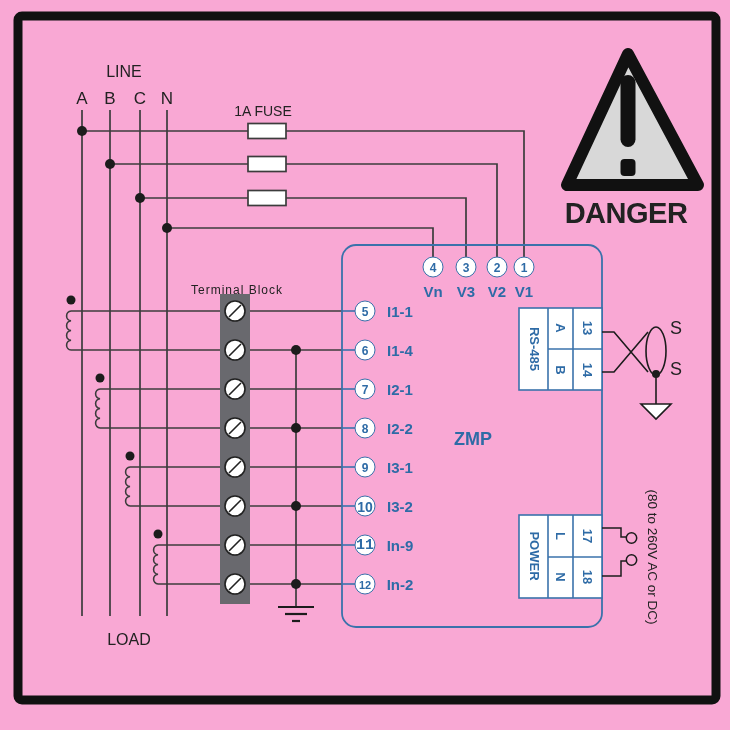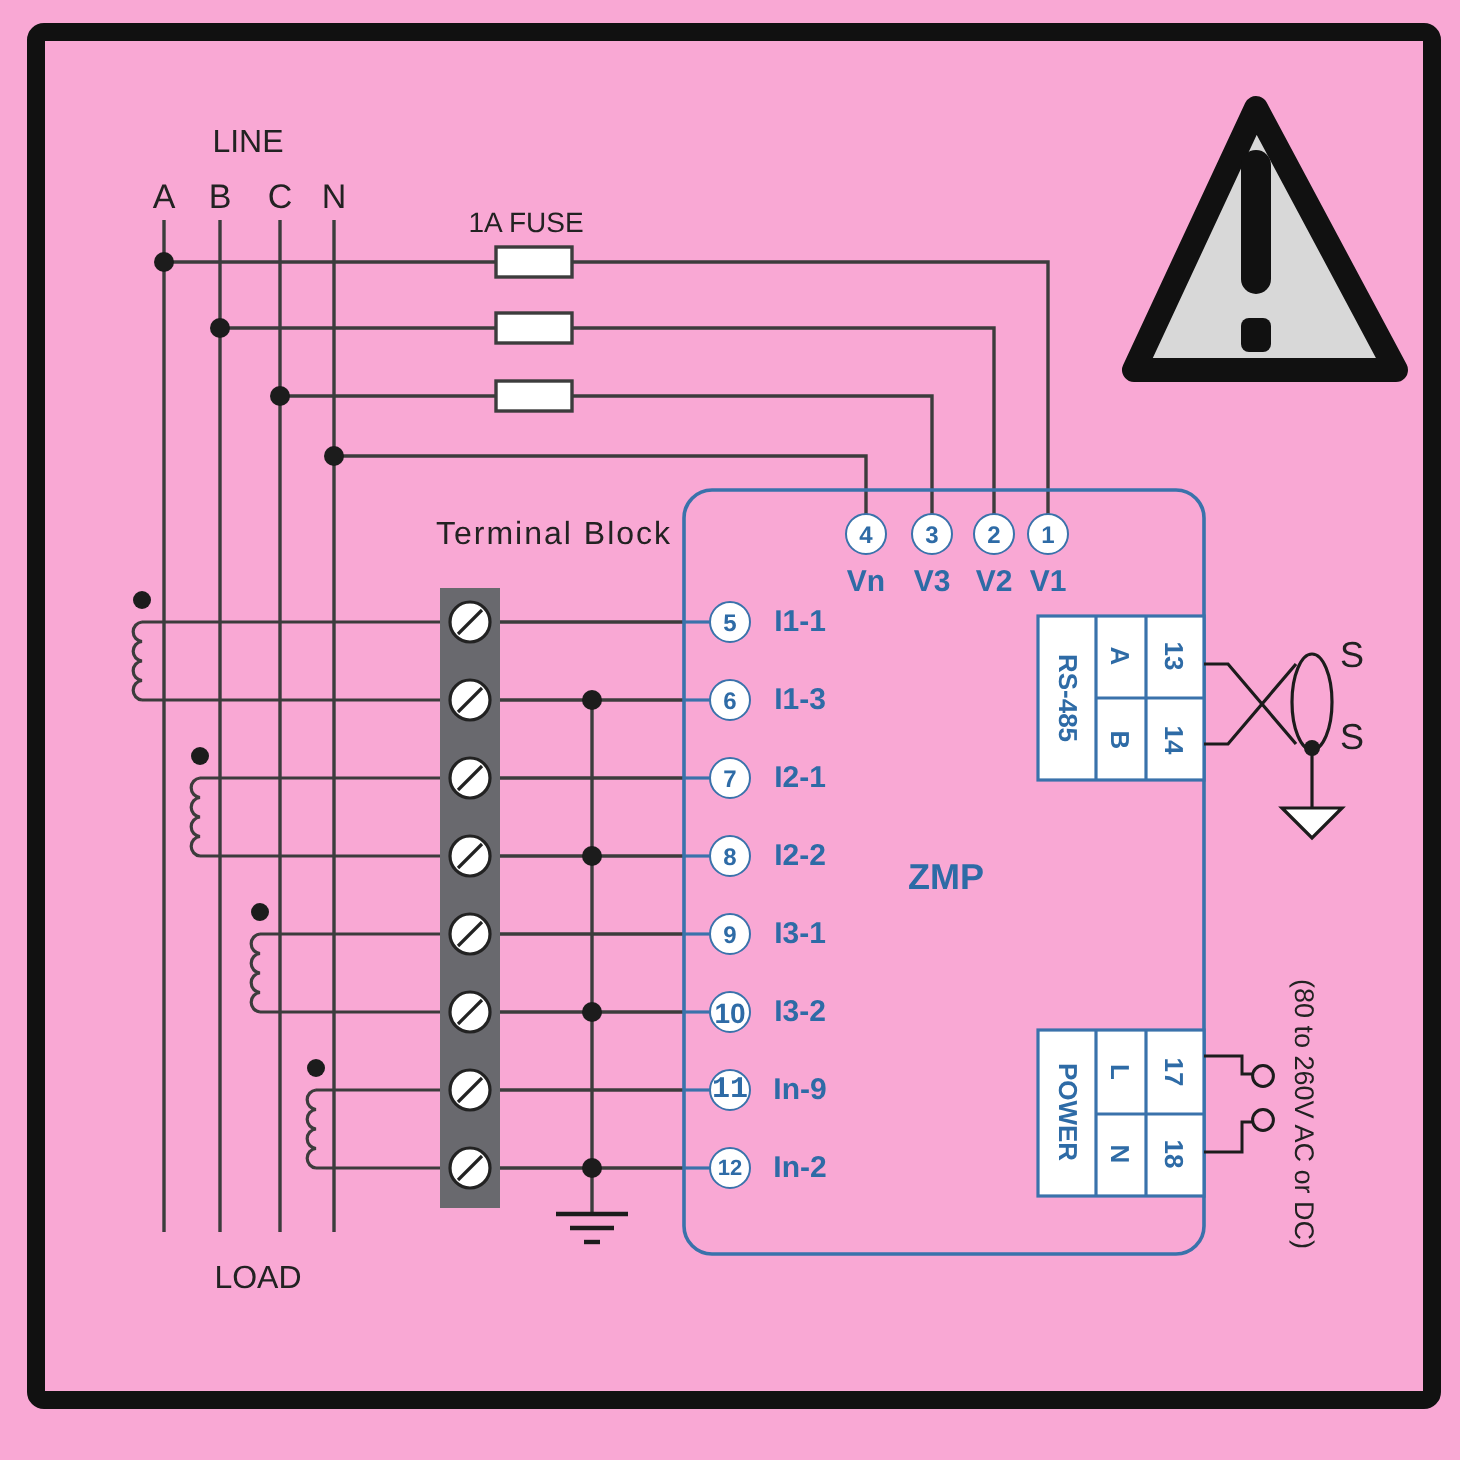--- a/index.html
+++ b/index.html
@@ -178,21 +178,21 @@
       <rect x="620.5" y="159" width="15" height="17" rx="4" fill="#111"></rect>
     </g>
   </svg>
 
   <span class="txt" style="left:124px;top:72px;font-size:16px;">LINE</span>
   <span class="txt" style="left:82px;top:99px;font-size:17px;">A</span>
   <span class="txt" style="left:110px;top:99px;font-size:17px;">B</span>
   <span class="txt" style="left:140px;top:99px;font-size:17px;">C</span>
   <span class="txt" style="left:167px;top:99px;font-size:17px;">N</span>
   <span class="txt" style="left:263px;top:111px;font-size:14px;">1A FUSE</span>
-  <span class="txt" style="left:237px;top:268px;font-size:16px;letter-spacing:1px;margin-left:40px;">Terminal Block</span>
+  <span class="txt" style="left:237px;top:290px;font-size:12px;letter-spacing:1px;">Terminal Block</span>
   <span class="txt" style="left:129px;top:640px;font-size:16px;">LOAD</span>
 
   <span class="txt blue" style="left:473px;top:439px;font-size:18px;font-weight:bold;">ZMP</span>
 
   <span class="term-circle" style="left:433px;top:267px;">4</span>
   <span class="term-circle" style="left:466px;top:267px;">3</span>
   <span class="term-circle" style="left:497px;top:267px;">2</span>
   <span class="term-circle" style="left:524px;top:267px;">1</span>
   <span class="txt blue pin-label" style="left:433px;top:291px;">Vn</span>
   <span class="txt blue pin-label" style="left:466px;top:291px;">V3</span>
@@ -201,21 +201,21 @@
 
   <span class="term-circle" style="left:365px;top:311px;">5</span>
   <span class="term-circle" style="left:365px;top:350px;">6</span>
   <span class="term-circle" style="left:365px;top:389px;">7</span>
   <span class="term-circle" style="left:365px;top:428px;">8</span>
   <span class="term-circle" style="left:365px;top:467px;">9</span>
   <span class="term-circle" style="left:365px;top:506px;font-size:14px;">10</span>
   <span class="term-circle" style="left:365px;top:545px;font-size:15px;font-family:Liberation Mono, monospace;">11</span>
   <span class="term-circle" style="left:365px;top:584px;font-size:11px;">12</span>
   <span class="txt blue pin-label" style="left:400px;top:311px;">I1-1</span>
-  <span class="txt blue pin-label" style="left:400px;top:350px;">I1-3</span>
+  <span class="txt blue pin-label" style="left:400px;top:350px;">I1-4</span>
   <span class="txt blue pin-label" style="left:400px;top:389px;">I2-1</span>
   <span class="txt blue pin-label" style="left:400px;top:428px;">I2-2</span>
   <span class="txt blue pin-label" style="left:400px;top:467px;">I3-1</span>
   <span class="txt blue pin-label" style="left:400px;top:506px;">I3-2</span>
   <span class="txt blue pin-label" style="left:400px;top:545px;">In-9</span>
   <span class="txt blue pin-label" style="left:400px;top:584px;">In-2</span>
 
   <span class="txt rot blue cell-label" style="left:534px;top:349px;">RS-485</span>
   <span class="txt rot blue cell-label" style="left:560px;top:328px;">A</span>
   <span class="txt rot blue cell-label" style="left:560px;top:370px;">B</span>
@@ -226,14 +226,15 @@
   <span class="txt" style="left:676px;top:369px;font-size:18px;">S</span>
 
   <span class="txt rot blue cell-label" style="left:534px;top:556px;">POWER</span>
   <span class="txt rot blue cell-label" style="left:560px;top:536px;">L</span>
   <span class="txt rot blue cell-label" style="left:560px;top:577px;">N</span>
   <span class="txt rot blue cell-label" style="left:587px;top:536px;">17</span>
   <span class="txt rot blue cell-label" style="left:587px;top:577px;">18</span>
 
   <span class="txt rot" style="left:652px;top:557px;font-size:13.5px;">(80 to 260V AC or DC)</span>
 
+  <span class="txt" style="left:626px;top:213px;font-size:29px;font-weight:bold;letter-spacing:-0.5px;">DANGER</span>
 
 </div>
 
 </body></html>

